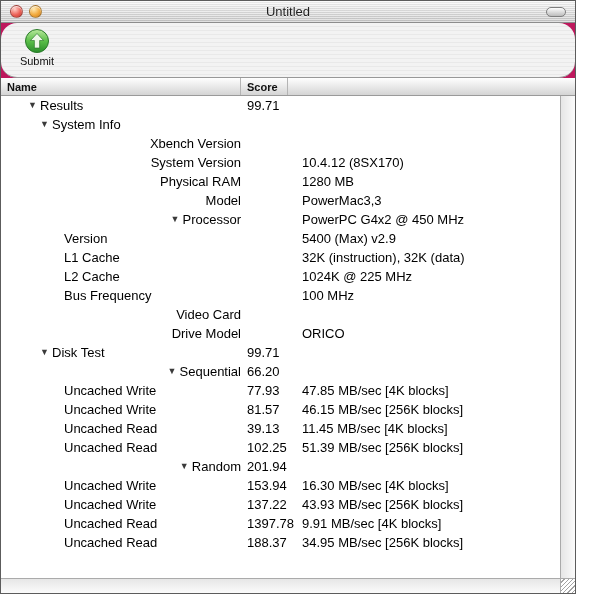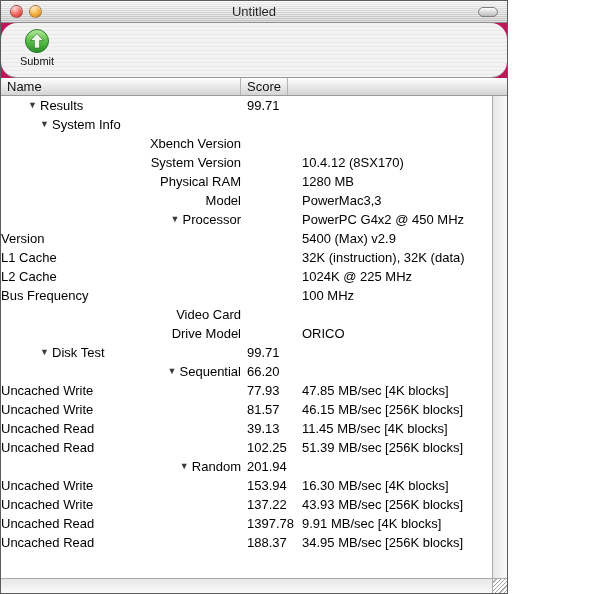--- a/index.html
+++ b/index.html
@@ -1,20 +1,20 @@
 <!DOCTYPE html>
 <html><head>
 <meta charset="utf-8">
 <style>
   * { box-sizing: border-box; margin: 0; padding: 0; }
   html, body { width: 604px; height: 594px; }
   body { font-family: "Liberation Sans", sans-serif; background: #ffffff; }
 
   .window {
-    position: relative; width: 508px; height: 594px;
+    position: relative; width: 576px; height: 594px;
     border: 1px solid #5c5c5c; background: #be185d; overflow: hidden;
   }
 
   
   .titlebar {
     position: absolute; left: 0; top: 0; right: 0; height: 22px;
     background:
       repeating-linear-gradient(180deg, rgba(255,255,255,.45) 0 1px, rgba(0,0,0,.05) 1px 2px),
       linear-gradient(#f8f8f8, #c7c7c7);
     border-bottom: 1px solid #8d8d8d;
@@ -45,42 +45,43 @@
     border-bottom: 1px solid #989898;
     border-radius: 16px;
   }
   .tool { position: absolute; left: 12px; top: 5px; width: 48px; text-align: center; cursor: default; }
   .tool-icon svg { display: block; margin: 0 auto; }
   .tool-label { display: block; margin-top: 1px; font-size: 11px; color: #101010; }
 
   
   .header {
     position: absolute; left: 0; top: 77px; right: 0; height: 18px;
-    display: flex; font-size: 13px; color: #101010;
+    display: flex; font-size: 11px; color: #101010;
     background: linear-gradient(#ffffff, #d4d4d4);
     border-bottom: 1px solid #9a9a9a;
+    font-weight: bold;
   }
   .hcol { display: flex; align-items: center; height: 100%; }
   .hcol.name   { width: 240px; padding-left: 6px;  border-right: 1px solid #b4b4b4; }
   .hcol.score  { width: 47px;  padding-left: 6px;  border-right: 1px solid #b4b4b4; }
   .hcol.detail { flex: 1;      padding-left: 14px; }
 
   
   .tbody {
     position: absolute; left: 0; top: 95px; right: 15px; bottom: 15px;
     background: #fff; overflow: hidden;
   }
   .row { display: flex; height: 19px; align-items: center; font-size: 13px; color: #000; white-space: nowrap; }
   .cell.name   { width: 240px; display: flex; align-items: center; overflow: visible; }
   .cell.score  { width: 47px; padding-left: 6px; overflow: visible; }
   .cell.detail { flex: 1; padding-left: 14px; }
   .lvl0 { padding-left: 27px; }
   .lvl1 { padding-left: 39px; }
   .lvl2 { padding-left: 51px; justify-content: flex-end; }
-  .lvl3 { }
+  .lvl3 { padding-left: 63px; }
   .tri {
     display: inline-block; width: 12px; font-size: 9px; line-height: 1;
     color: #3a3a3a; flex: 0 0 12px;
   }
 
   
   .vscroll {
     position: absolute; right: 0; top: 95px; width: 15px; bottom: 15px;
     background: linear-gradient(to right, #e6e6e6, #fbfbfb);
     border-left: 1px solid #aaaaaa;

